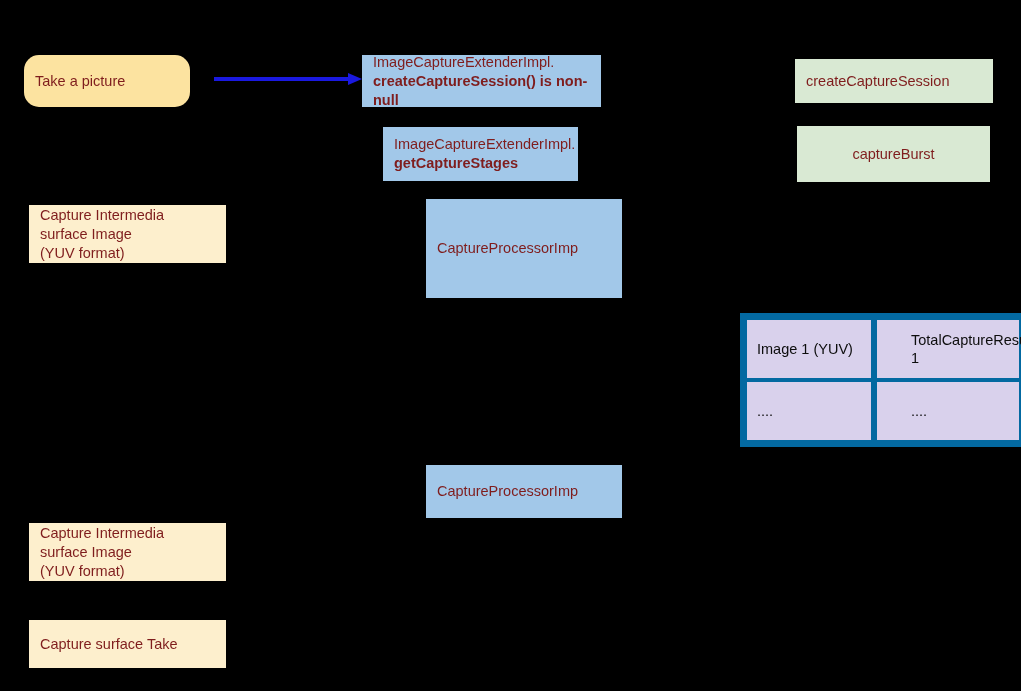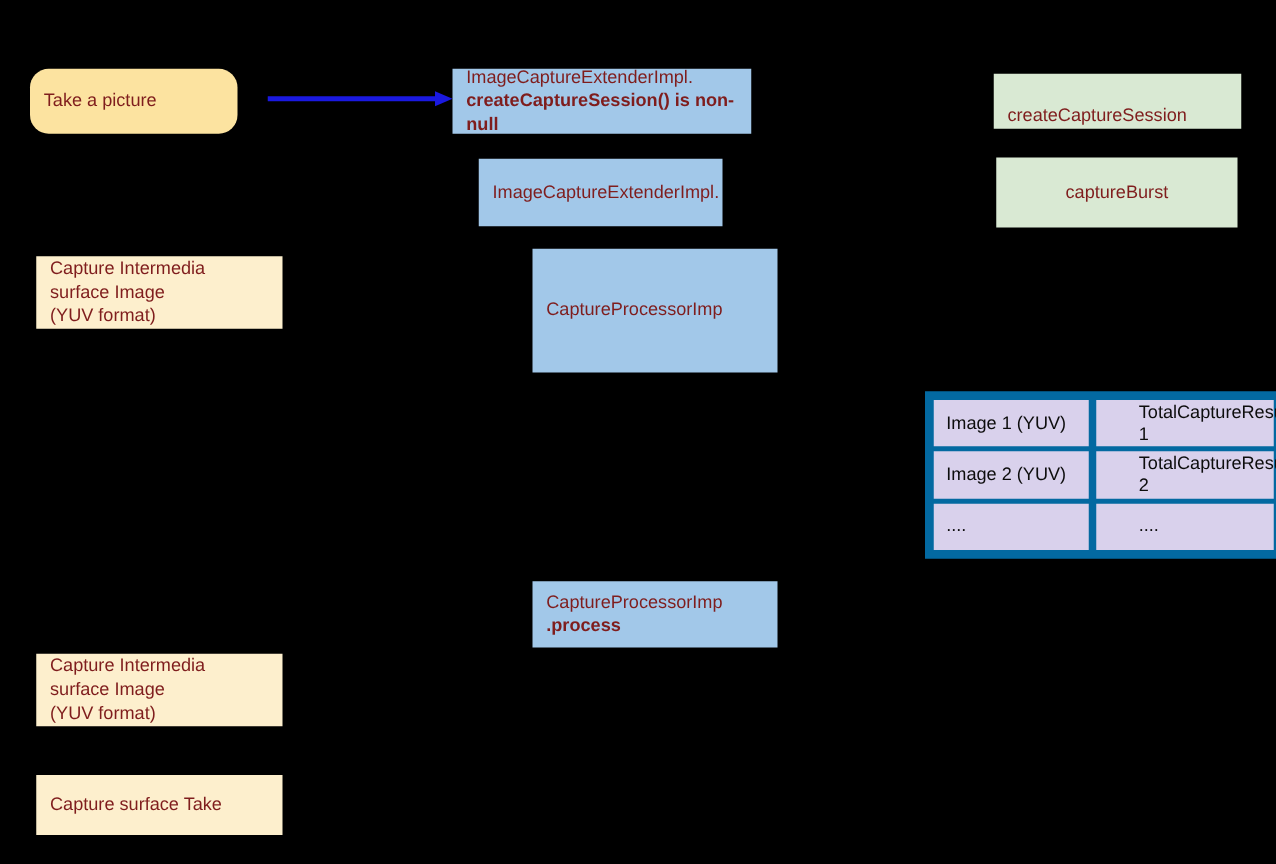--- a/index.html
+++ b/index.html
@@ -38,21 +38,21 @@
   .fill-green    { background: #d9e9d3; }
   .fill-purple-outer { background: #0369a1; margin-left: 22px; }
   .fill-purple-cell  { background: #d9d1ec; }
 
   
   #n-take-picture      { left: 24px;  top: 55px;  width: 166px; height: 52px; border-radius: 15px; }
   #n-get-capture-proc  { left: 362px; top: 55px;  width: 239px; height: 52px; }
   #n-get-capture-stg   { left: 383px; top: 127px; width: 195px; height: 54px; }
   #n-capture-proc-imp  { left: 426px; top: 199px; width: 196px; height: 99px; }
   #n-capture-proc-run  { left: 426px; top: 465px; width: 196px; height: 53px; }
-  #n-create-session    { left: 795px; top: 59px;  width: 198px; height: 44px; justify-content: flex-end; }
+  #n-create-session    { left: 795px; top: 59px;  width: 198px; height: 44px; }
   #n-capture-burst     { left: 797px; top: 126px; width: 193px; height: 56px; text-align: center; }
   #n-yuv-surface-1     { left: 29px;  top: 205px; width: 197px; height: 58px; }
   #n-yuv-surface-2     { left: 29px;  top: 523px; width: 197px; height: 58px; }
   #n-jpeg-surface      { left: 29px;  top: 620px; width: 197px; height: 48px; }
 
   
   #n-result-table {
     position: absolute;
     left: 718px; top: 313px;
     width: 286px; height: 134px;
@@ -103,29 +103,29 @@
     <polygon points="134,1 148,7 134,13" fill="#1a19e0"></polygon>
   </svg>
 
   <div class="node fill-blue" id="n-get-capture-proc">
     <span class="ln">ImageCaptureExtenderImpl.</span>
     <span class="ln bold">createCaptureSession() is non-null</span>
   </div>
 
   <div class="node fill-blue" id="n-get-capture-stg">
     <span class="ln">ImageCaptureExtenderImpl.</span>
+    <span class="ln bold">getCaptureStages</span>
   </div>
 
   <div class="node fill-blue" id="n-capture-proc-imp">
     <span class="ln">CaptureProcessorImp</span>
   </div>
 
   <div class="node fill-blue" id="n-capture-proc-run">
     <span class="ln">CaptureProcessorImp</span>
-    <span class="ln bold">.process</span>
   </div>
 
   <div class="node fill-green" id="n-create-session">
     <span class="ln">createCaptureSession</span>
   </div>
 
   <div class="node fill-green" id="n-capture-burst">
     <span class="ln">captureBurst</span>
   </div>
 
@@ -145,24 +145,20 @@
     <span class="ln">Capture surface Take</span>
   </div>
 
   <div class="fill-purple-outer" id="n-result-table">
 
     <div class="table-row">
       <div class="table-cell fill-purple-cell cell-img">Image 1 (YUV)</div>
       <div class="table-cell fill-purple-cell cell-res">TotalCaptureResult 1</div>
     </div>
 
-    <div class="table-row">
-      <div class="table-cell fill-purple-cell cell-img">Image 2 (YUV)</div>
-      <div class="table-cell fill-purple-cell cell-res">TotalCaptureResult 2</div>
-    </div>
 
     <div class="table-row">
       <div class="table-cell fill-purple-cell cell-img">....</div>
       <div class="table-cell fill-purple-cell cell-res">....</div>
     </div>
 
   </div>
 
 </div>
 

